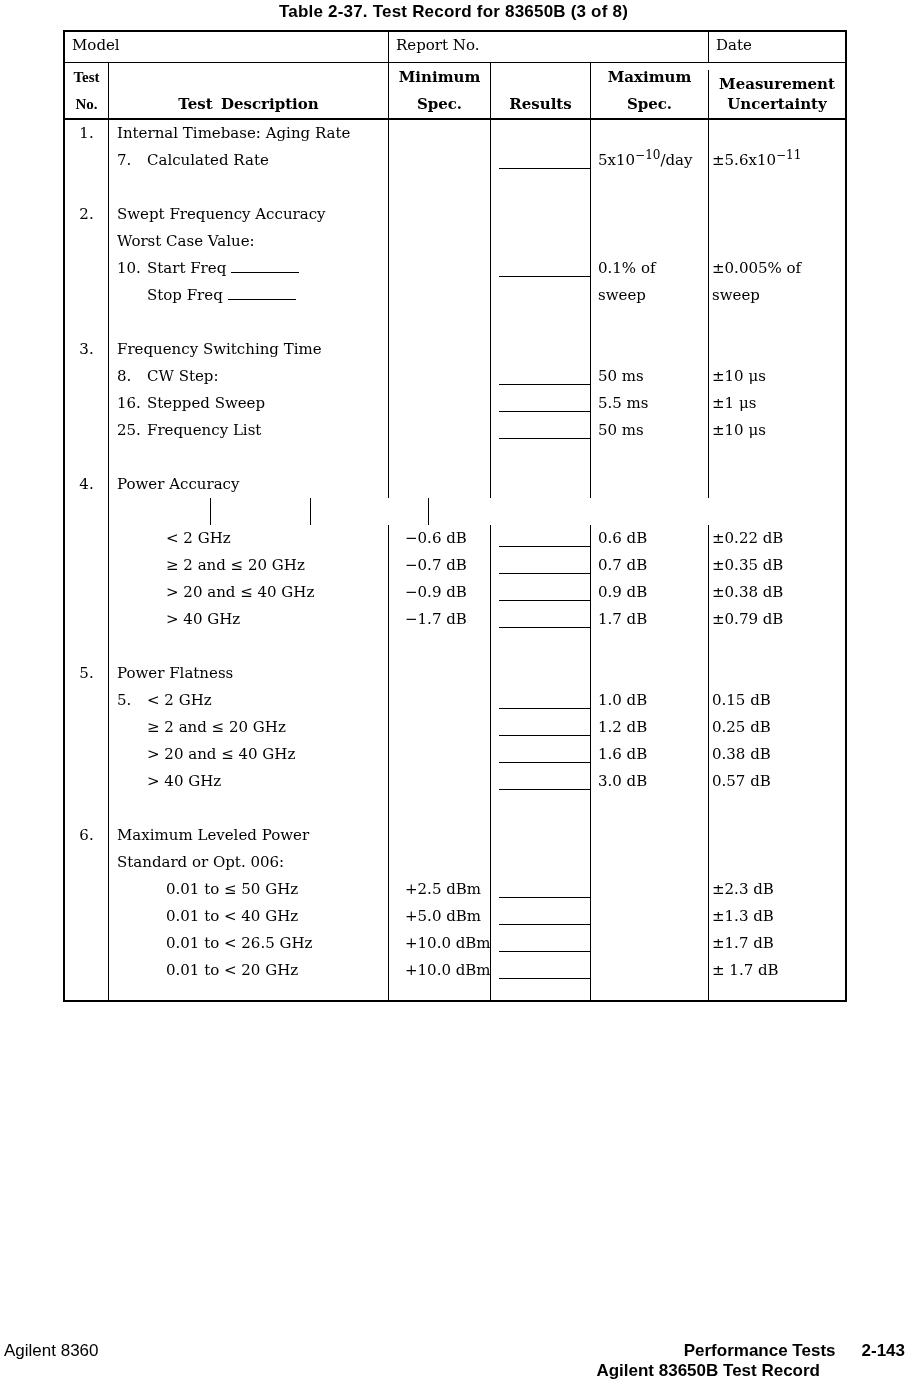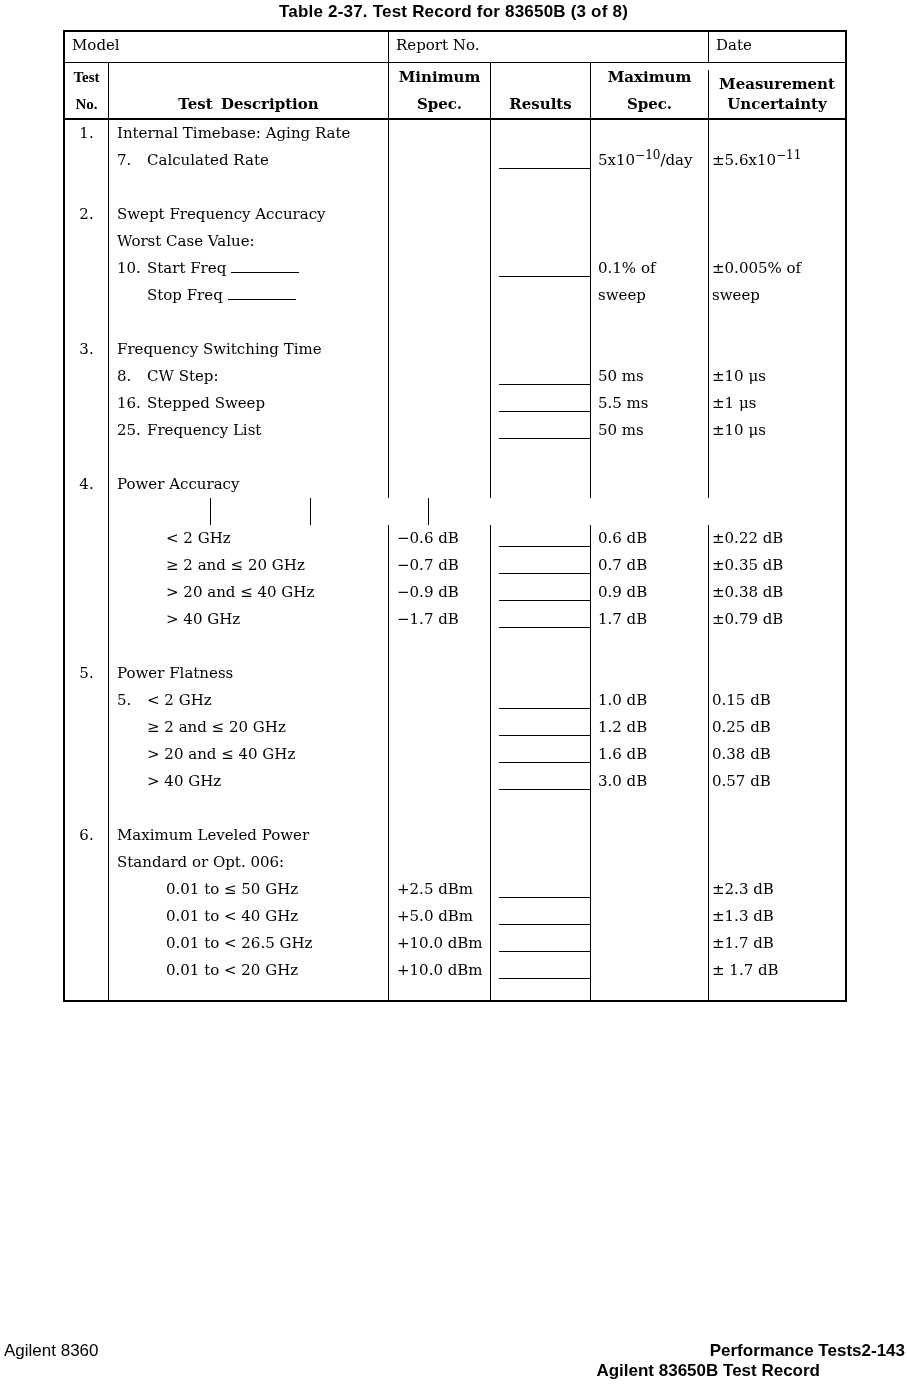--- a/index.html
+++ b/index.html
@@ -20,36 +20,36 @@
   .hcell+.hcell{border-left:1px solid #000;}
   .w1{width:43px;font-family:Liberation Serif, serif;}.w2{width:280px;}.w3{width:102px;}.w4{width:100px;}.w5{width:118px;}.w6{width:137px;margin-top:7px;}
   
   .tbody{display:flex;flex-direction:column;height:881px;}
   .brow{display:flex;height:27px;flex:0 0 auto;}
   .brow.fill{flex:1 1 auto;height:auto;}
   .brow .c{box-sizing:border-box;height:100%;font-size:15px;line-height:26px;overflow:hidden;white-space:nowrap;}
   .brow .c+.c{border-left:1px solid #000;}
   .cno{width:43px;text-align:center;}
   .cdesc{width:280px;padding-left:8px;}
-  .cmin{width:102px;padding-left:8px;}
+  .cmin{width:102px;padding-left:16px;}
   .cres{width:100px;position:relative;}
   .cmax{width:118px;padding-left:7px;}
   .cunc{width:137px;padding-left:3px;}
   .num{display:inline-block;width:30px;}
   .ind1{margin-left:30px;}
   .ind2{margin-left:49px;}
   .fillblank{display:inline-block;width:68px;height:13px;border-bottom:1px solid #000;margin-left:5px;}
   .resline{position:absolute;left:8px;right:0;bottom:5px;border-bottom:1px solid #000;}
   sup{font-size:12px;line-height:0;}
   
   .footer-left{position:absolute;left:4px;top:1341px;
                font-family:"Liberation Sans",sans-serif;font-weight:normal;font-size:17px;line-height:20px;}
   .footer-right{position:absolute;right:2px;top:1341px;text-align:right;
                 font-family:"Liberation Sans",sans-serif;font-weight:bold;font-size:17px;line-height:20px;}
-  .fr1{display:flex;justify-content:flex-end;}
+  .fr1{display:flex;gap:26px;justify-content:flex-end;}
   .fr2{padding-right:85px;margin-left:28px;}
 </style>
 </head>
 <body>
 
 <div class="title">Table 2-37. Test Record for 83650B (3 of 8)</div>
 
 <div class="tframe">
 
   <div class="irow">

